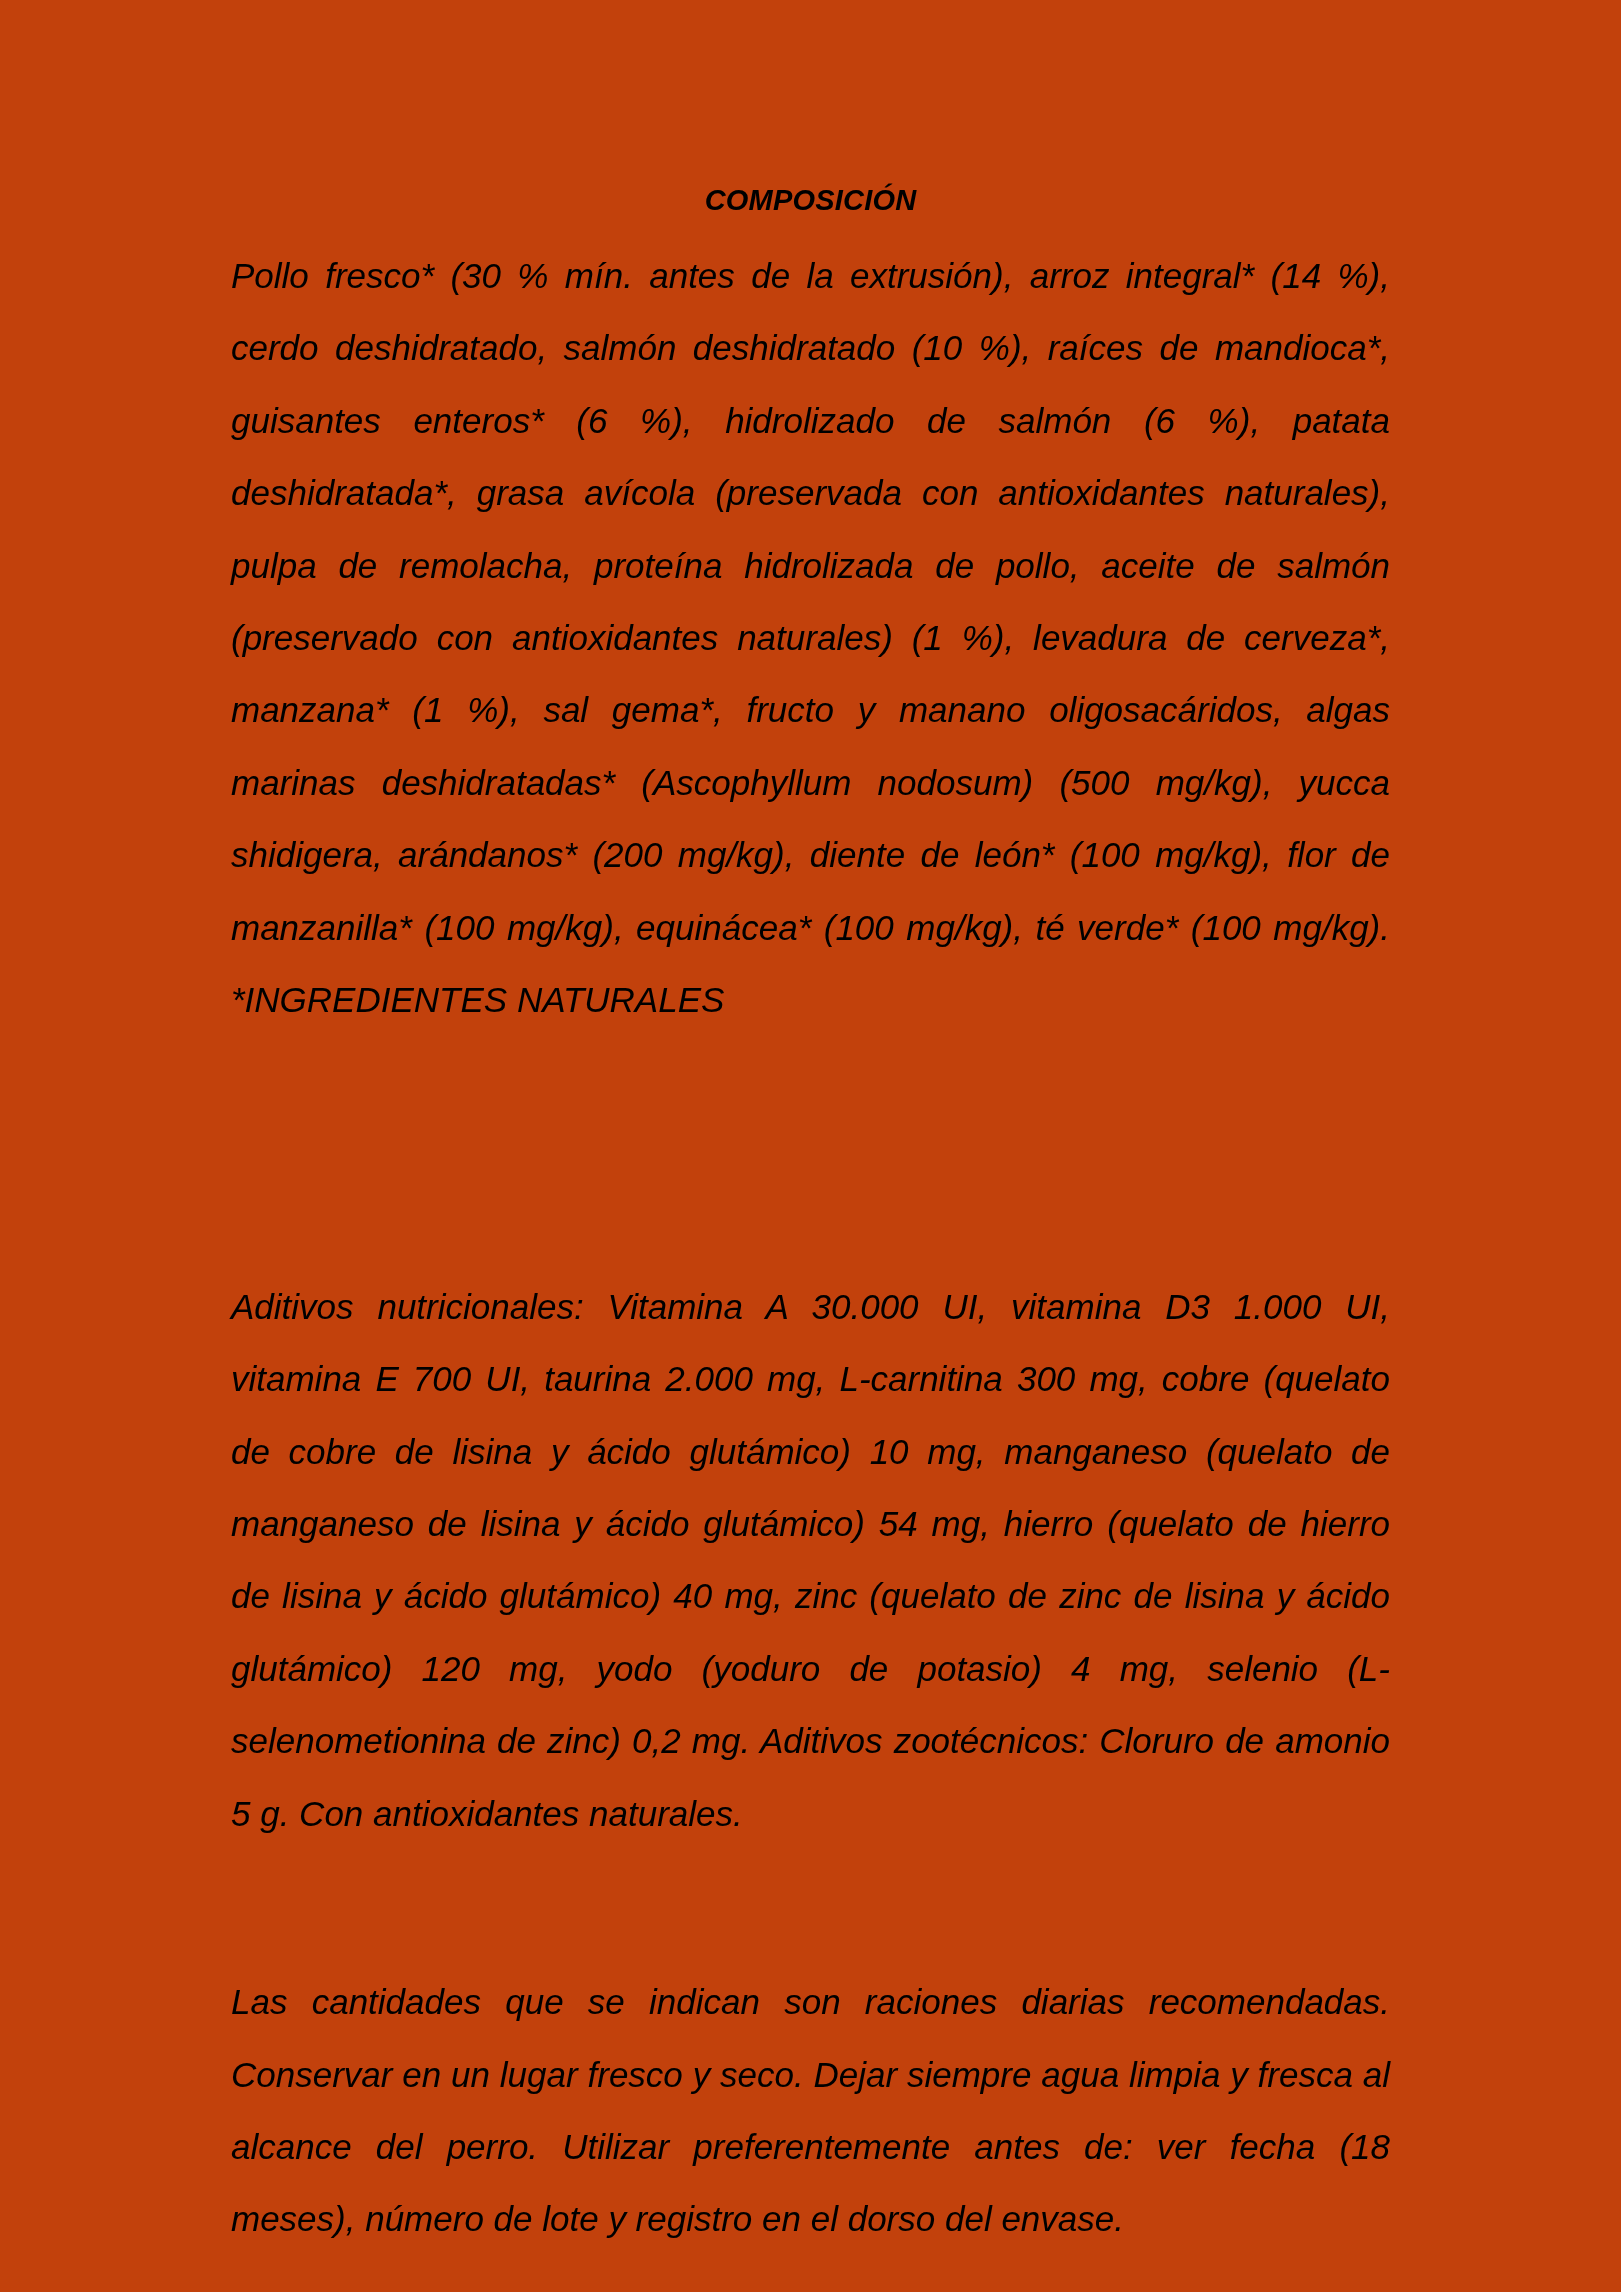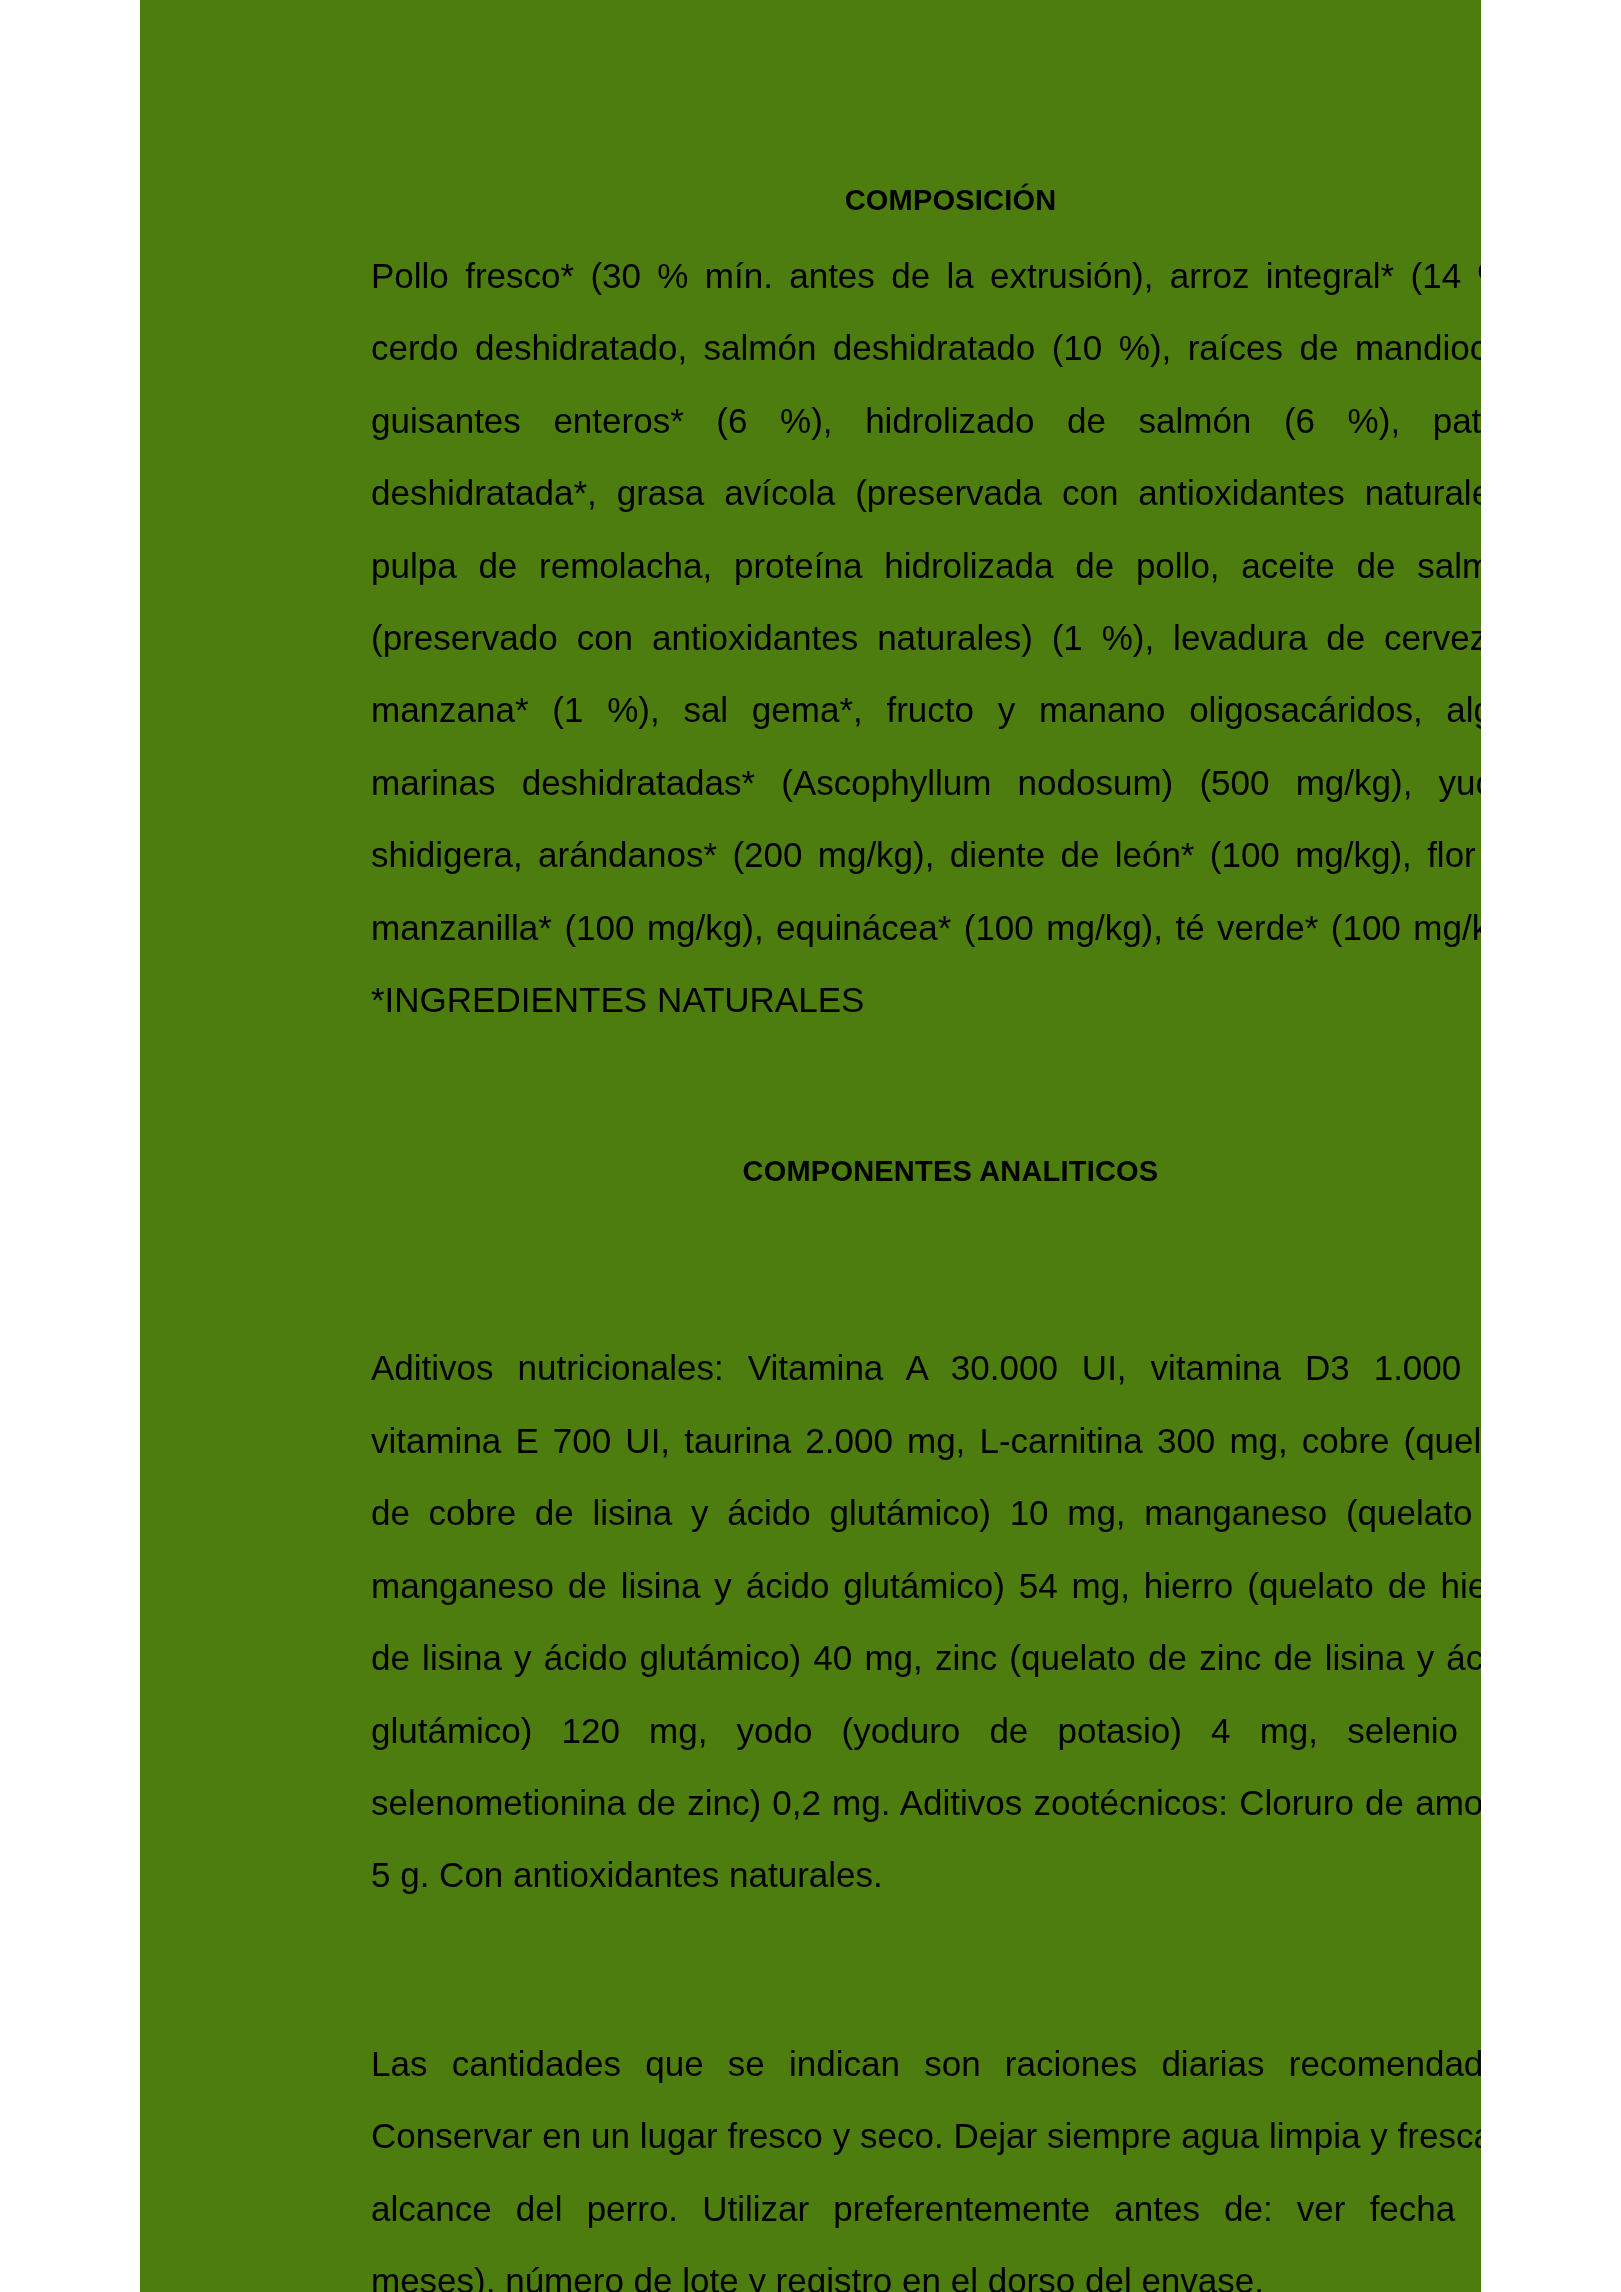--- a/index.html
+++ b/index.html
@@ -3,26 +3,27 @@
 <meta charset="utf-8">
 <title>Etiqueta producto</title>
 <style>
   html, body {
     margin: 0;
     padding: 0;
     background: #ffffff;
   }
   .page {
     position: relative;
-    width: 1341px;
+    width: 1621px;
     height: 2293px;
     margin: 0 auto;
-    background: #4d7c0f;
+    background: #c2410c;
     box-sizing: border-box;
     overflow: hidden;
+    font-style: italic;
   }
   .content {
     position: absolute;
     left: 231px;
     top: 182px;
     width: 1159px;
   }
   .doc-heading {
     text-align: center;
     font-family: "Liberation Sans", sans-serif;
@@ -64,21 +65,20 @@
   <div class="content">
 
     <section class="section-composicion">
       <h1 class="doc-heading">COMPOSICIÓN</h1>
       <p class="doc-paragraph">Pollo fresco* (30 % mín. antes de la extrusión), arroz integral* (14 %), cerdo deshidratado, salmón deshidratado (10 %), raíces de mandioca*, guisantes enteros* (6 %), hidrolizado de salmón (6 %), patata deshidratada*, grasa avícola (preservada con antioxidantes naturales), pulpa de remolacha, proteína hidrolizada de pollo, aceite de salmón (preservado con antioxidantes naturales) (1 %), levadura de cerveza*, manzana* (1 %), sal gema*, fructo y manano oligosacáridos, algas marinas deshidratadas* (Ascophyllum nodosum) (500 mg/kg), yucca shidigera, arándanos* (200 mg/kg), diente de león* (100 mg/kg), flor de manzanilla* (100 mg/kg), equinácea* (100 mg/kg), té verde* (100 mg/kg). *INGREDIENTES NATURALES</p>
     </section>
 
     <div class="gap-after-composicion"></div>
 
     <section class="section-analiticos">
-      <h2 class="doc-heading">COMPONENTES ANALITICOS</h2>
     </section>
 
     <div class="gap-after-analiticos"></div>
 
     <section class="section-aditivos">
       <p class="doc-paragraph">Aditivos nutricionales: Vitamina A 30.000 UI, vitamina D3 1.000 UI, vitamina E 700 UI, taurina 2.000 mg, L-carnitina 300 mg, cobre (quelato de cobre de lisina y ácido glutámico) 10 mg, manganeso (quelato de manganeso de lisina y ácido glutámico) 54 mg, hierro (quelato de hierro de lisina y ácido glutámico) 40 mg, zinc (quelato de zinc de lisina y ácido glutámico) 120 mg, yodo (yoduro de potasio) 4 mg, selenio (L-selenometionina de zinc) 0,2 mg. Aditivos zootécnicos: Cloruro de amonio 5 g. Con antioxidantes naturales.</p>
     </section>
 
     <div class="gap-after-aditivos"></div>
 

